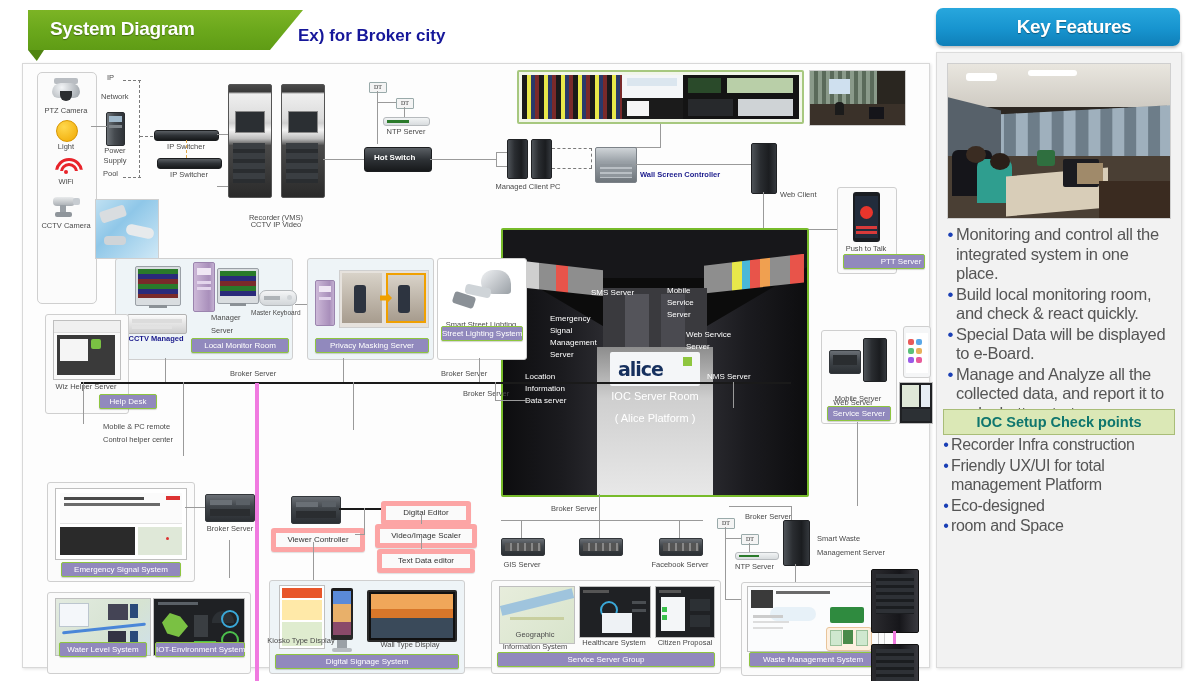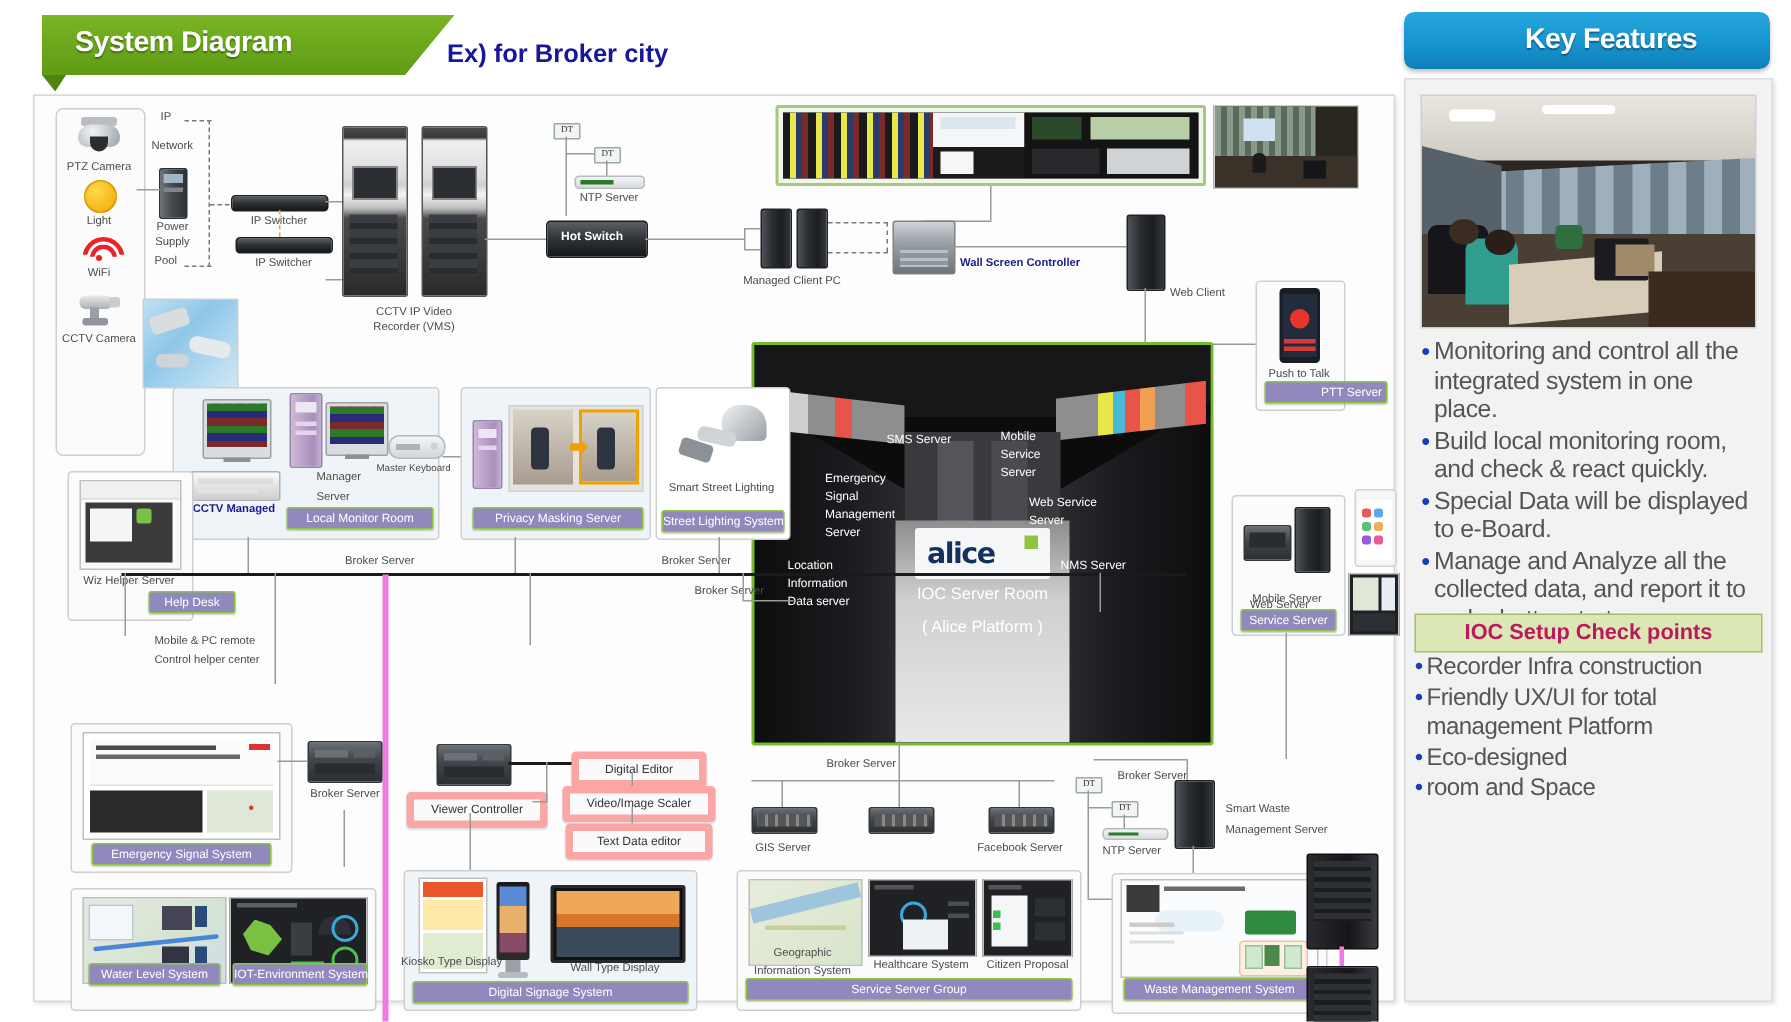--- a/index.html
+++ b/index.html
@@ -149,21 +149,21 @@
   }
   .kf-list{position:absolute;left:8px;top:172px;width:228px;}
   .kf-li{display:flex;margin-bottom:1px;}
   .kf-bullet{color:#1a3fb5;font-size:17px;line-height:19px;width:11px;flex:0 0 11px;text-align:center;}
   .kf-txt{font-size:16.5px;line-height:19.5px;color:#555;letter-spacing:-0.3px;}
   .ioc-chk{
     position:absolute;left:6px;top:356px;width:230px;height:24px;
     background:#dbe8b6;border:1px solid #a9bd78;
   }
   .ioc-chk-t{
-    position:absolute;width:100%;top:4px;text-align:center;color:#be185d;font-size:14.5px;font-weight:bold;
+    position:absolute;width:100%;top:4px;text-align:center;color:#0f766e;font-size:14.5px;font-weight:bold;
   }
   .kf-list2{position:absolute;left:4px;top:382px;width:236px;}
   .kf-li2{display:flex;margin-bottom:1px;}
   .kf-bullet2{color:#1a3fb5;font-size:16px;line-height:19px;width:10px;flex:0 0 10px;text-align:center;}
   .kf-txt2{font-size:16px;line-height:19.5px;color:#555;letter-spacing:-0.35px;}
 </style>
 </head>
 <body>
 
 <div id="root">
@@ -236,21 +236,21 @@
     <div class="ln lnh" style="left:194px;top:122px;width:30px;"></div>
 
     <div class="rack" style="left:205px;top:20px;width:42px;height:112px;">
       <div style="position:absolute;left:6px;top:26px;width:28px;height:20px;background:#2b2f33;border:1px solid #888;"></div>
       <div style="position:absolute;left:4px;top:58px;width:32px;height:40px;background:repeating-linear-gradient(to bottom,#3a3e42 0 6px,#2a2d30 6px 10px);"></div>
     </div>
     <div class="rack" style="left:258px;top:20px;width:42px;height:112px;">
       <div style="position:absolute;left:6px;top:26px;width:28px;height:20px;background:#2b2f33;border:1px solid #888;"></div>
       <div style="position:absolute;left:4px;top:58px;width:32px;height:40px;background:repeating-linear-gradient(to bottom,#3a3e42 0 6px,#2a2d30 6px 10px);"></div>
     </div>
-    <div class="lbl-c" style="left:198px;top:139px;width:110px;">CCTV IP Video</div>
+    <div class="lbl-c" style="left:198px;top:156px;width:110px;">CCTV IP Video</div>
     <div class="lbl-c" style="left:198px;top:149px;width:110px;">Recorder (VMS)</div>
 
     <div class="dt" style="left:346px;top:18px;">DT</div>
     <div class="dt" style="left:373px;top:34px;">DT</div>
     <div class="ln lnv" style="left:354px;top:27px;height:53px;"></div>
     <div class="ln lnh" style="left:354px;top:38px;width:19px;"></div>
     <div class="ln lnv" style="left:381px;top:43px;height:11px;"></div>
     <div class="switchbar" style="left:360px;top:53px;width:45px;height:7px;background:linear-gradient(to bottom,#f2f4f5,#d8dcde);border:1px solid #b6babd;">
       <div style="position:absolute;left:3px;top:2px;width:22px;height:3px;background:#2a7a2a;"></div>
     </div>
@@ -415,21 +415,21 @@
     </div>
     <div class="chip" style="left:292px;top:274px;width:112px;">Privacy Masking Server</div>
 
     <div class="gbox" style="left:414px;top:194px;width:88px;height:100px;"></div>
     <div style="position:absolute;left:424px;top:202px;width:70px;height:52px;">
       <div style="position:absolute;left:34px;top:4px;width:30px;height:24px;background:linear-gradient(135deg,#f0f2f4,#9aa0a6);border-radius:14px 16px 4px 14px;"></div>
       <div style="position:absolute;left:18px;top:20px;width:26px;height:10px;background:#cfd4d8;border-radius:4px;transform:rotate(12deg);"></div>
       <div style="position:absolute;left:6px;top:28px;width:22px;height:12px;background:#8b9197;border-radius:3px;transform:rotate(18deg);"></div>
     </div>
     <div class="lbl-c" style="left:414px;top:256px;width:88px;">Smart Street Lighting</div>
-    <div class="chip" style="left:418px;top:276px;width:80px;">Street  Lighting System</div>
+    <div class="chip" style="left:418px;top:262px;width:80px;">Street  Lighting System</div>
 
     <div class="gbox plain" style="left:22px;top:250px;width:82px;height:98px;"></div>
     <div class="thumb" style="left:30px;top:256px;width:66px;height:58px;background:#fafafa;">
       <div style="position:absolute;left:0;top:0;width:100%;height:11px;background:#f0f0f0;border-bottom:1px solid #ddd;"></div>
       <div style="position:absolute;left:3px;top:14px;width:58px;height:40px;background:#3a3a3a;"></div>
       <div style="position:absolute;left:6px;top:18px;width:28px;height:22px;background:#f5f5f5;"></div>
       <div style="position:absolute;left:37px;top:18px;width:10px;height:10px;background:#7ac143;border-radius:2px;"></div>
     </div>
     <div class="lbl-c" style="left:22px;top:318px;width:82px;">Wiz Helper Server</div>
     <div class="chip" style="left:34px;top:330px;width:56px;margin-left:42px;">Help Desk</div>

